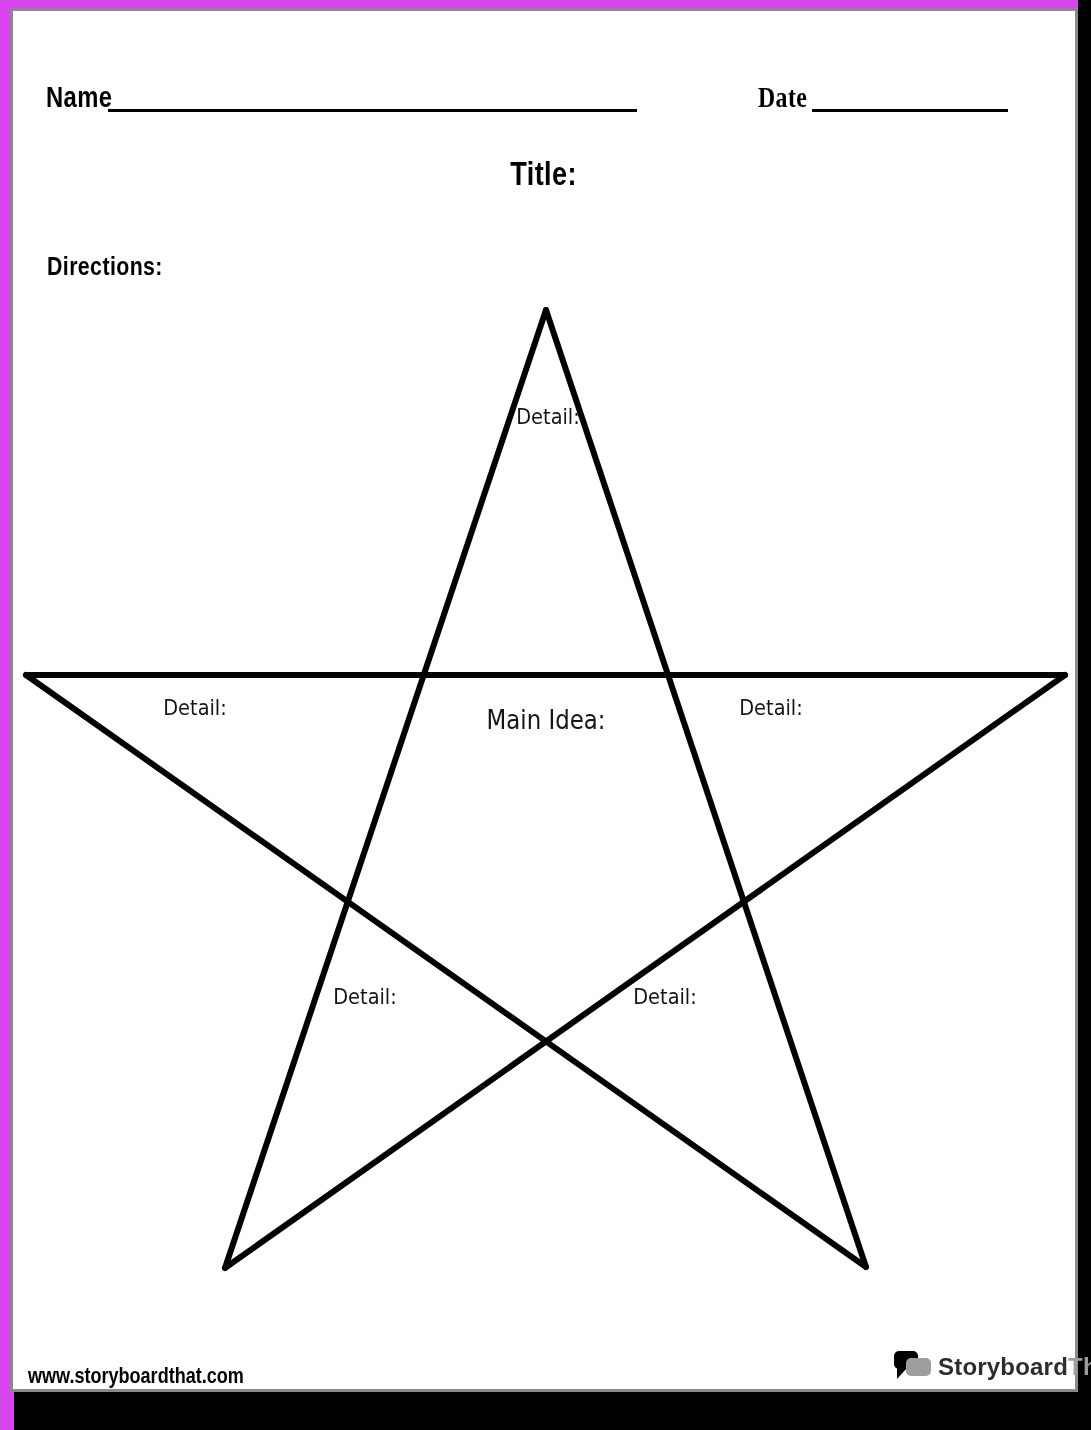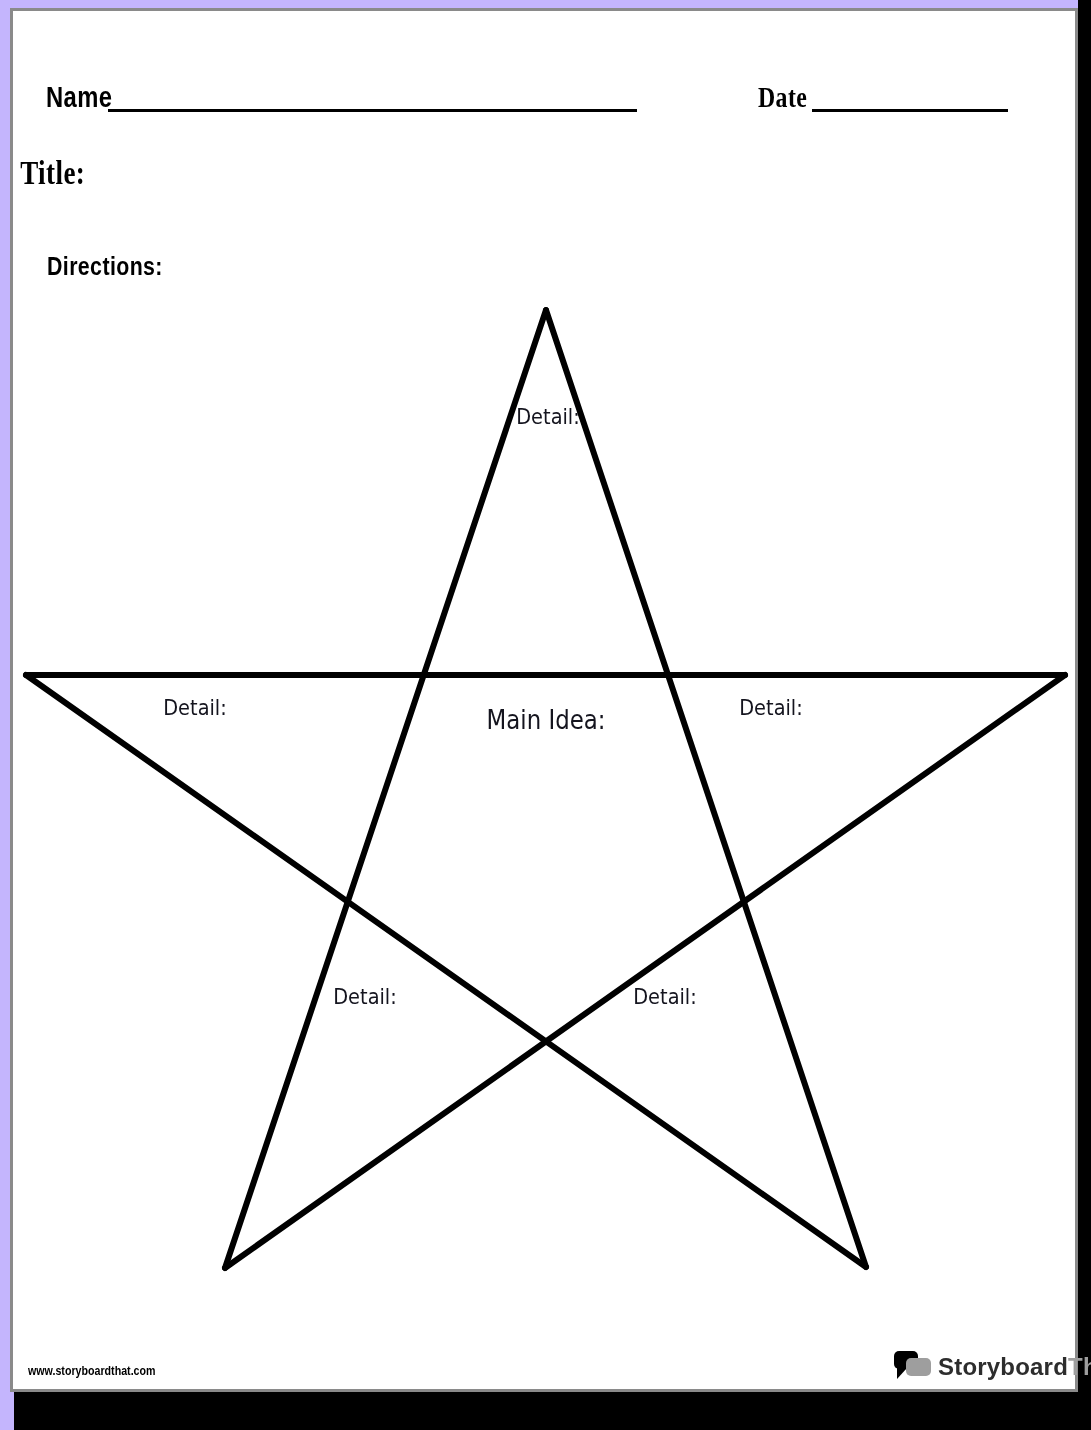--- a/index.html
+++ b/index.html
@@ -1,57 +1,57 @@
 <!DOCTYPE html>
 <html><head>
 <meta charset="utf-8">
 <style>
   * { margin:0; padding:0; box-sizing:border-box; }
   html,body { width:1091px; height:1430px; background:#ffffff; overflow:hidden;
               font-family:"Liberation Sans", sans-serif; }
-  .canvas { position:relative; width:1091px; height:1430px; background:#c4b5fd; }
+  .canvas { position:relative; width:1091px; height:1430px; background:#d946ef; }
 
   
   .shadow-right  { position:absolute; left:1078px; top:0;      width:13px;  height:1430px; background:#000; }
   .shadow-bottom { position:absolute; left:14px;   top:1392px; width:1077px; height:38px;  background:#000; }
 
   
   .page { position:absolute; left:10px; top:8px; width:1068px; height:1384px;
           background:#ffffff; border:3px solid #8a8a8a; }
 
   .condensed { display:inline-block; transform:scaleX(0.82); transform-origin:left center;
                font-weight:bold; letter-spacing:0.5px; color:#000; white-space:nowrap; }
 
   .hdr-label { position:absolute; font-size:29px; }
   .name-label { left:33px; top:70px; }
   .date-label { left:745px; top:70px;font-family:Liberation Serif, serif; }
   .fill-line { position:absolute; height:0; border-bottom:3px solid #000; }
   .name-line { left:95px;  top:98px; width:529px; }
   .date-line { left:799px; top:98px; width:196px; }
 
-  .title-row { position:absolute; left:0; top:144px; width:100%; text-align:left;font-family:Liberation Serif, serif; }
+  .title-row { position:absolute; left:0; top:144px; width:100%; text-align:center; }
   .title-row .condensed { transform-origin:center center; font-size:33px; }
 
   .directions-row { position:absolute; left:34px; top:240px; font-size:26px; }
 
   .star-svg { position:absolute; left:0; top:0; width:1068px; height:1384px; }
 
   
   .hw { position:absolute; font-family:"DejaVu Sans", sans-serif; color:#14141e;
         font-size:22px; white-space:nowrap;
         transform:translate(-50%,-50%) scaleX(0.88); }
   .hw-main { font-size:26px; }
   .lbl-detail-top    { left:535px; top:405px; }
   .lbl-detail-left   { left:182px; top:696px; }
   .lbl-main-idea     { left:533px; top:709px; }
   .lbl-detail-right  { left:758px; top:696px; }
   .lbl-detail-bl     { left:352px; top:985px; }
   .lbl-detail-br     { left:652px; top:985px; }
 
-  .footer-url { position:absolute; left:15px; top:1352px; font-size:13px; }
+  .footer-url { position:absolute; left:15px; top:1352px; font-size:22px; }
   .footer-url .condensed { letter-spacing:0; }
 
   .brand { position:absolute; left:880px; top:1338px; height:36px;
            display:flex; align-items:center; gap:7px; }
   .brand-text { font-size:24px; font-weight:600; letter-spacing:0.2px; white-space:nowrap; }
   .brand-primary { color:#2d2d2d; }
   .brand-secondary { color:#9e9e9e; }
 </style>
 </head>
 <body>

